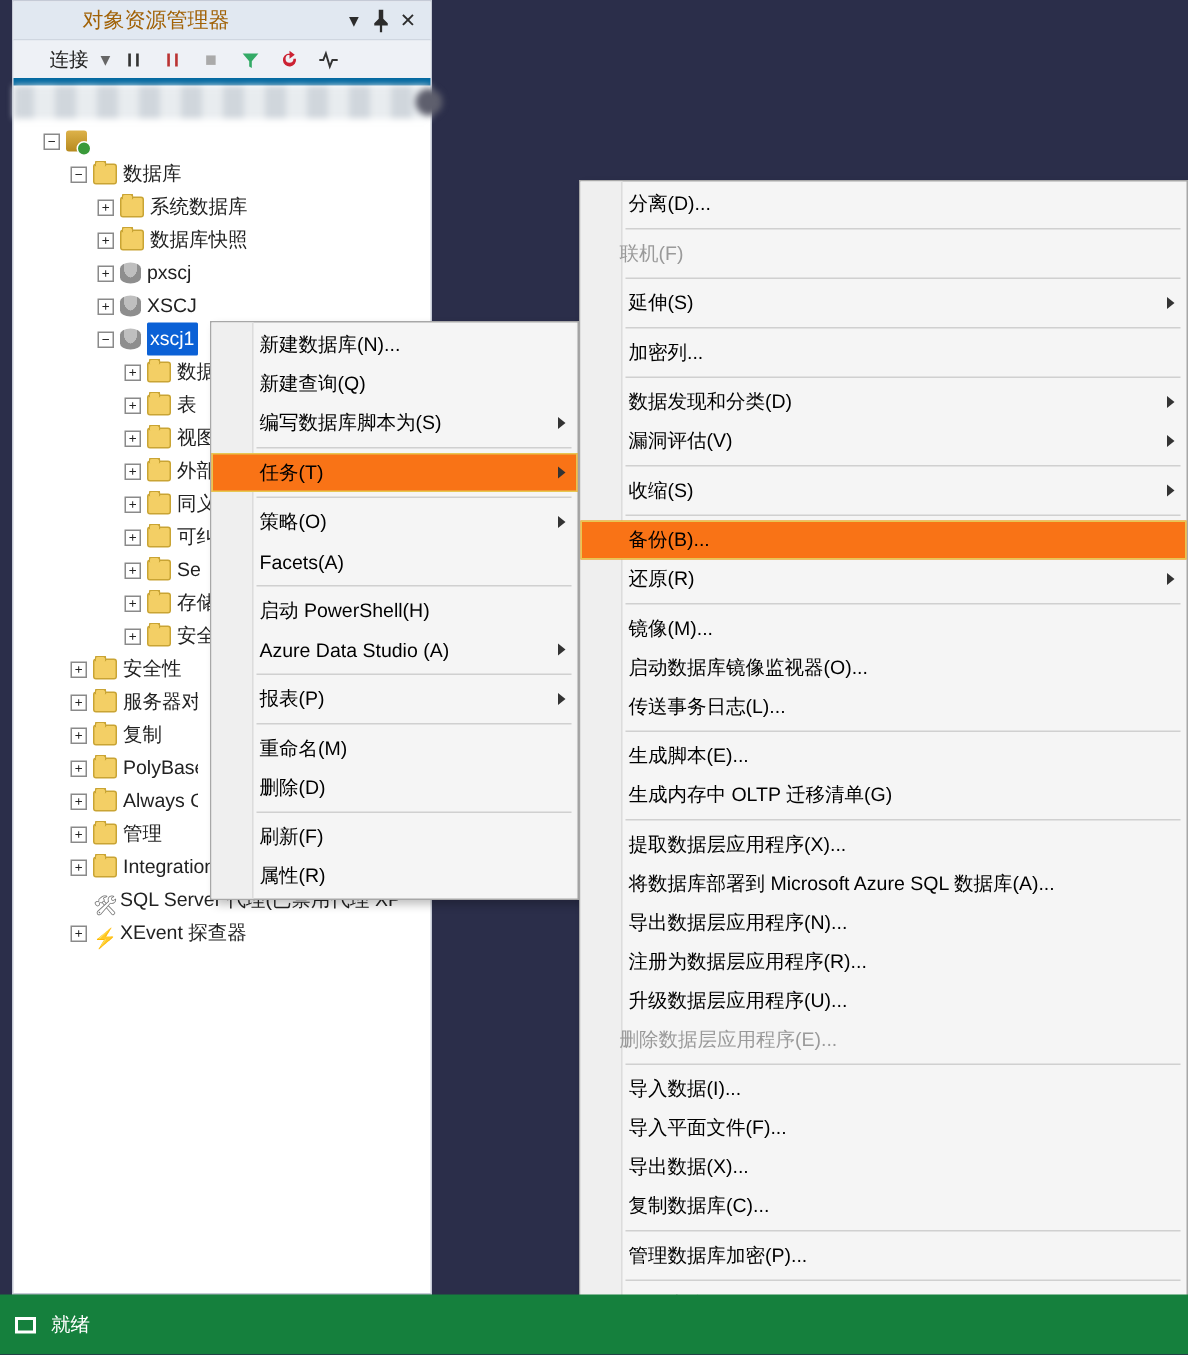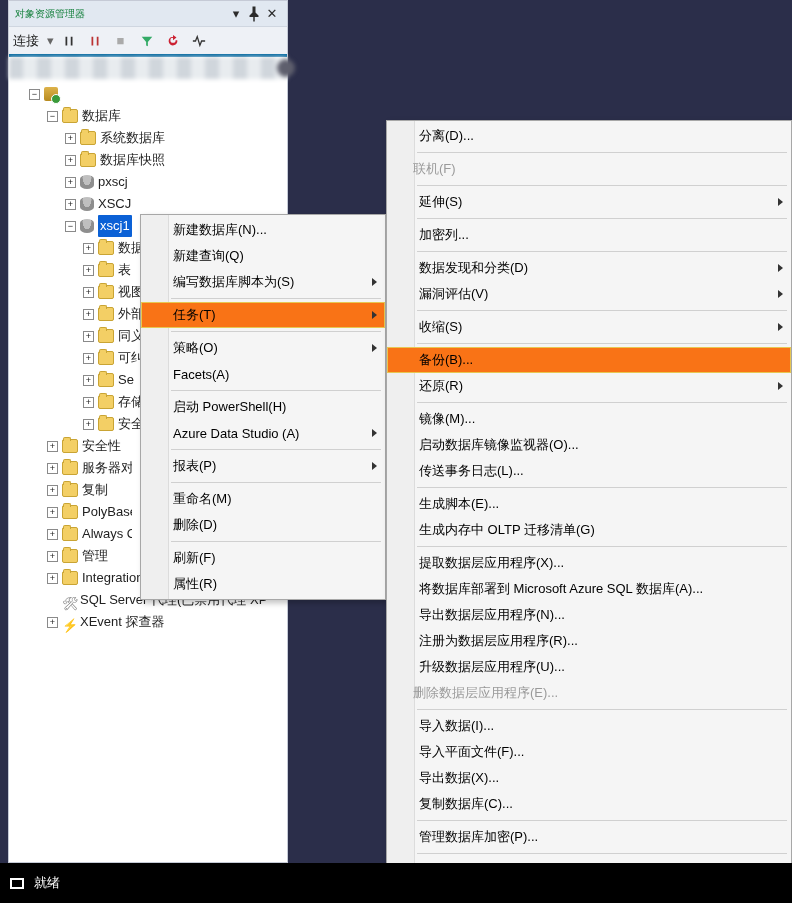--- a/index.html
+++ b/index.html
@@ -20,33 +20,33 @@
     background: #fff;
     border: 1px solid #c5cad6;
   }
   .panel-title {
     height: 26px;
     background: #e1e8f1;
     border-bottom: 1px solid #cfd6e0;
     display: flex; align-items: center;
     padding: 0 6px;
   }
-  .panel-title .title-text { flex: 1; font-size: 10px; color: #15803d; }
+  .panel-title .title-text { flex: 1; font-size: 14px; color: #a16207; margin-left: 40px; }
   .panel-title .title-btn {
     width: 18px; height: 18px;
     display: flex; align-items: center; justify-content: center;
     color: #2c2c2c; cursor: pointer;
   }
 
   .toolbar {
     height: 30px;
     background: #eef1f6;
-    border-bottom: 3px solid #0369a1;
+    border-bottom: 5px solid #0369a1;
     display: flex; align-items: center;
-    padding: 0 0; gap: 4px;
+    padding: 0 20px; gap: 4px;
   }
   .toolbar .tb-label { padding: 0 4px; color: #222; }
   .toolbar .tb-btn {
     width: 22px; height: 22px;
     display: flex; align-items: center; justify-content: center;
     color: #444; cursor: pointer;
   }
   .toolbar svg { width: 14px; height: 14px; }
 
   .blurred-bar {
@@ -133,21 +133,21 @@
   .menu1 { left:140px; top:214px; width:246px; }
   .menu2 { left:386px; top:120px; width:406px; }
   .menu .gutter{
     position:absolute; left:0; top:0; bottom:0; width:28px;
     background:#efefef; border-right:1px solid #dcdcdc;
   }
 
   
   .statusbar {
     position:absolute; left:0; bottom:0; right:0; height:40px;
-    background:#000000;
+    background:#15803d;
     color:#fff;
     display:flex; align-items:center;
     padding:0 10px; gap:10px;
   }
   .statusbar .sq { width:14px; height:11px; border:2px solid #fff; }
 </style>
 </head>
 <body>
 
 <div class="panel">

